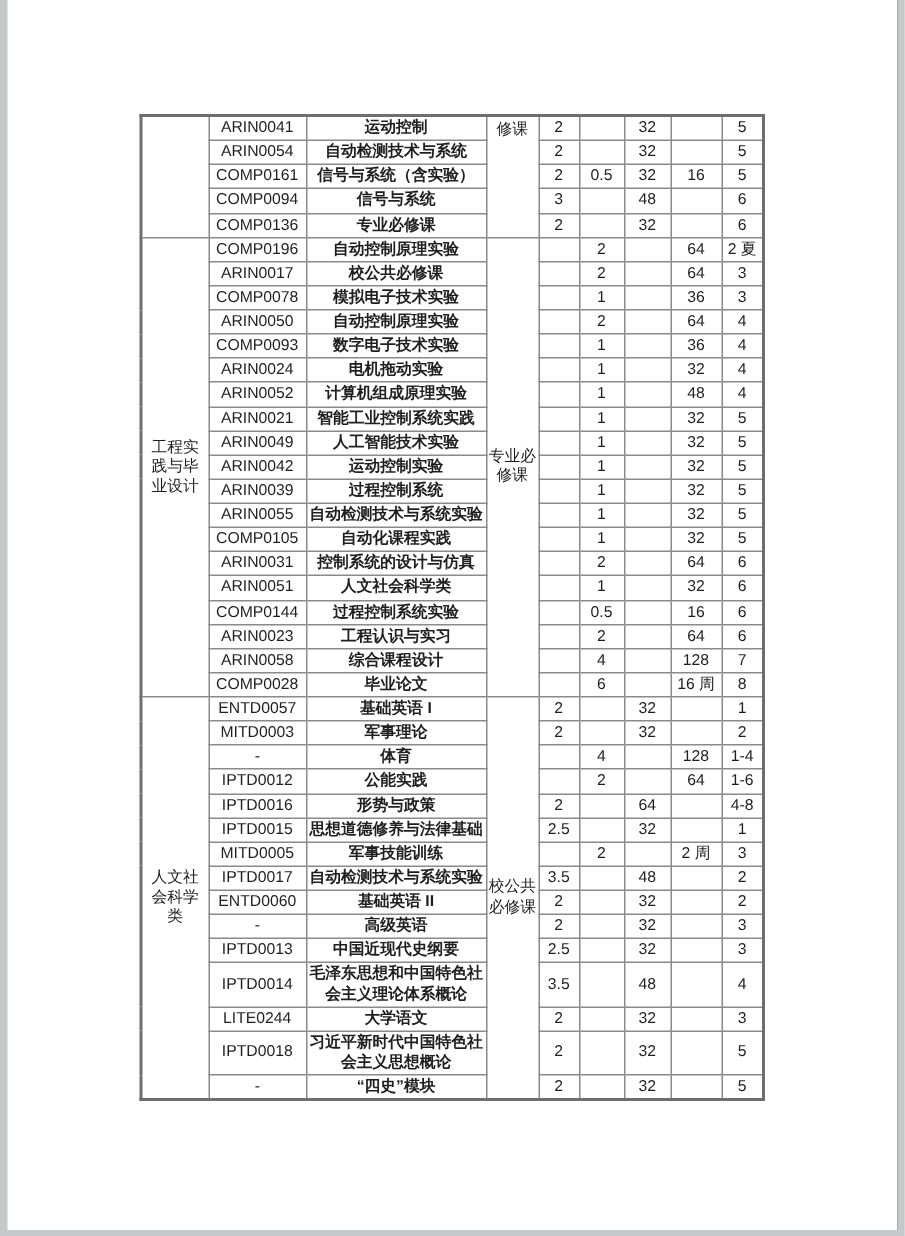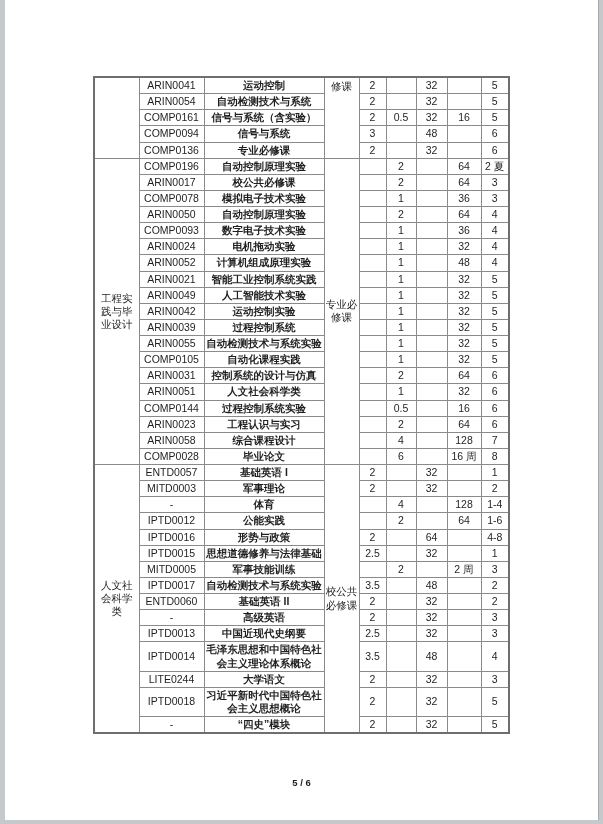--- a/index.html
+++ b/index.html
@@ -447,14 +447,13 @@
             <td class="name-cell">“四史”模块</td>
             <td class="num-cell">2</td>
             <td class="num-cell"></td>
             <td class="num-cell">32</td>
             <td class="num-cell"></td>
             <td class="sem-cell">5</td>
           </tr>
         </tbody>
     </table>
   </div>
-  <div class="footer">5 / 6</div>
 </div>
 
 </body></html>

